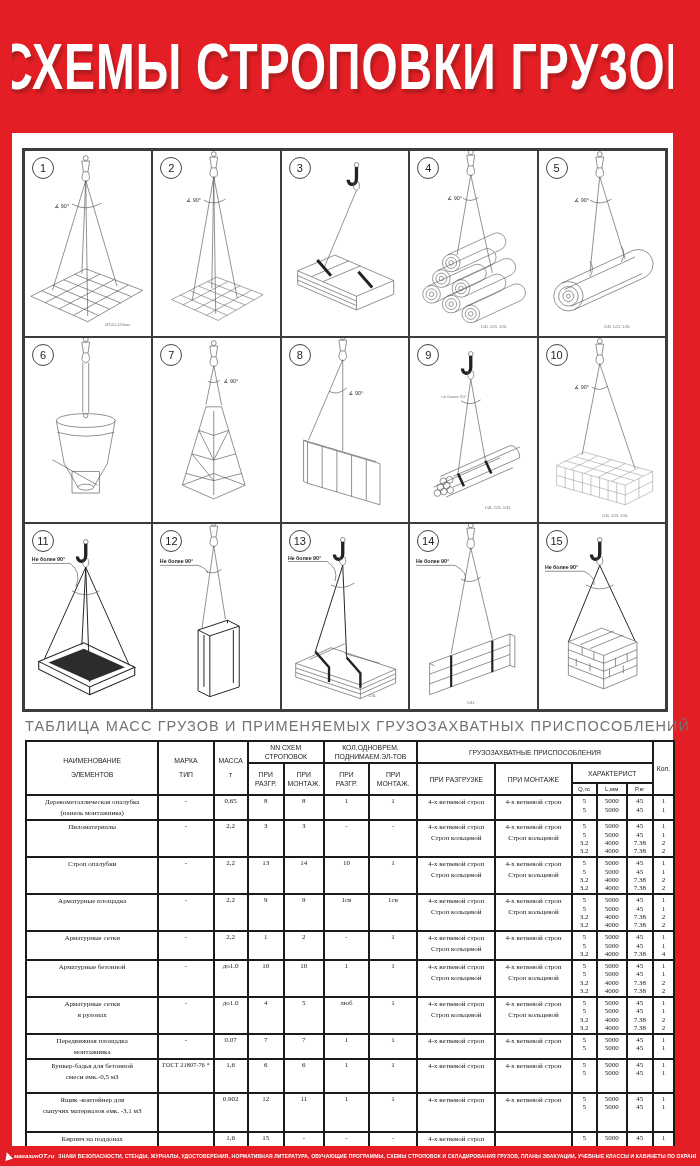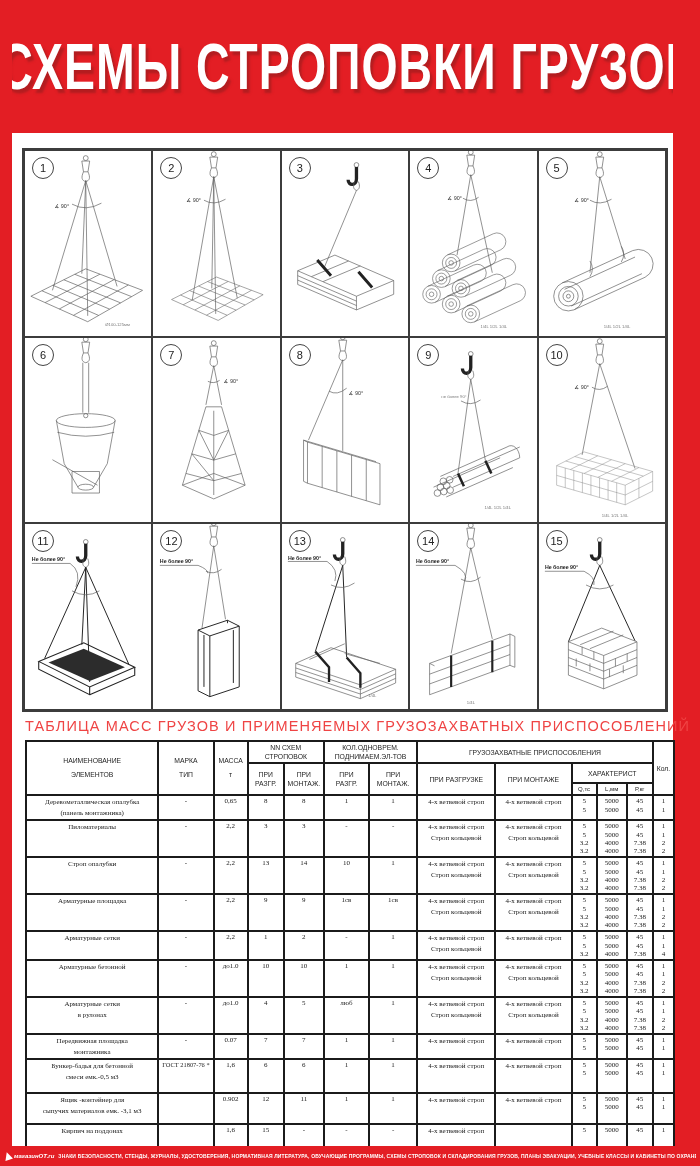--- a/index.html
+++ b/index.html
@@ -20,21 +20,21 @@
   .num{position:absolute;top:6px;left:7px;width:20px;height:20px;border:1.3px solid #444;border-radius:50%;display:flex;align-items:center;justify-content:center;font-size:11px;color:#222;background:#fff;z-index:2}
   .ln{stroke:#5f5f5f;stroke-width:.7;fill:none}
   .lt{stroke:#8a8a8a;stroke-width:.5;fill:none}
   .dk{stroke:#222;fill:none}
   .fl{fill:#2c2c2c;stroke:none}
   svg text{font-family:"Liberation Sans",sans-serif;fill:#333}
   .ang{font-size:5.6px}
   .lbl{font-size:5.4px;font-weight:bold;fill:#222}
   .dim{font-size:4.3px;fill:#777}
   
-  .tbl-title{position:absolute;left:25px;top:718px;width:650px;font-size:14.5px;letter-spacing:1.1px;color:#ef4444;white-space:nowrap}
+  .tbl-title{position:absolute;left:25px;top:718px;width:650px;font-size:14.5px;letter-spacing:1.1px;color:#737373;white-space:nowrap}
   table.cargo{position:absolute;left:25px;top:740px;width:650px;border-collapse:collapse;table-layout:fixed}
   table.cargo th,table.cargo td{border:2px solid #1b1b1b;padding:1px 2px;vertical-align:top;overflow:hidden;white-space:pre-line}
   table.cargo th{font-size:6.8px;font-weight:400;color:#1c1c1c;text-align:center;vertical-align:middle;line-height:1.35}
   table.cargo td{font-family:"Liberation Serif",serif;font-size:7px;color:#1a1a1a;text-align:center}
   td.c-name{text-align:left;padding-left:5px;font-size:7.2px;line-height:1.5;padding-top:4px}
   td.c-mid{padding-top:5px}
   td.c-strop{text-align:left;padding-left:4px;font-size:6.6px;line-height:1.55;padding-top:4px}
   td.c-strop-m{text-align:center;padding-left:2px}
   td.c-nums{font-size:6.3px;line-height:1.18;padding-top:4px}
 </style>
@@ -602,21 +602,21 @@
       <td class="c-strop c-strop-m">4-х ветвевой строп</td>
       <td class="c-nums">5
 5</td>
       <td class="c-nums">5000
 5000</td>
       <td class="c-nums">45
 45</td>
       <td class="c-nums">1
 1</td>
     </tr>
-    <tr style="height:31px">
+    <tr style="height:39px">
       <td class="c-name">Ящик -контейнер для
 сыпучих материалов емк. -3,1 м3</td>
       <td class="c-mid"></td>
       <td class="c-mid">0.902</td>
       <td class="c-mid">12</td>
       <td class="c-mid">11</td>
       <td class="c-mid">1</td>
       <td class="c-mid">1</td>
       <td class="c-strop">4-х ветвевой строп</td>
       <td class="c-strop c-strop-m">4-х ветвевой строп</td>

